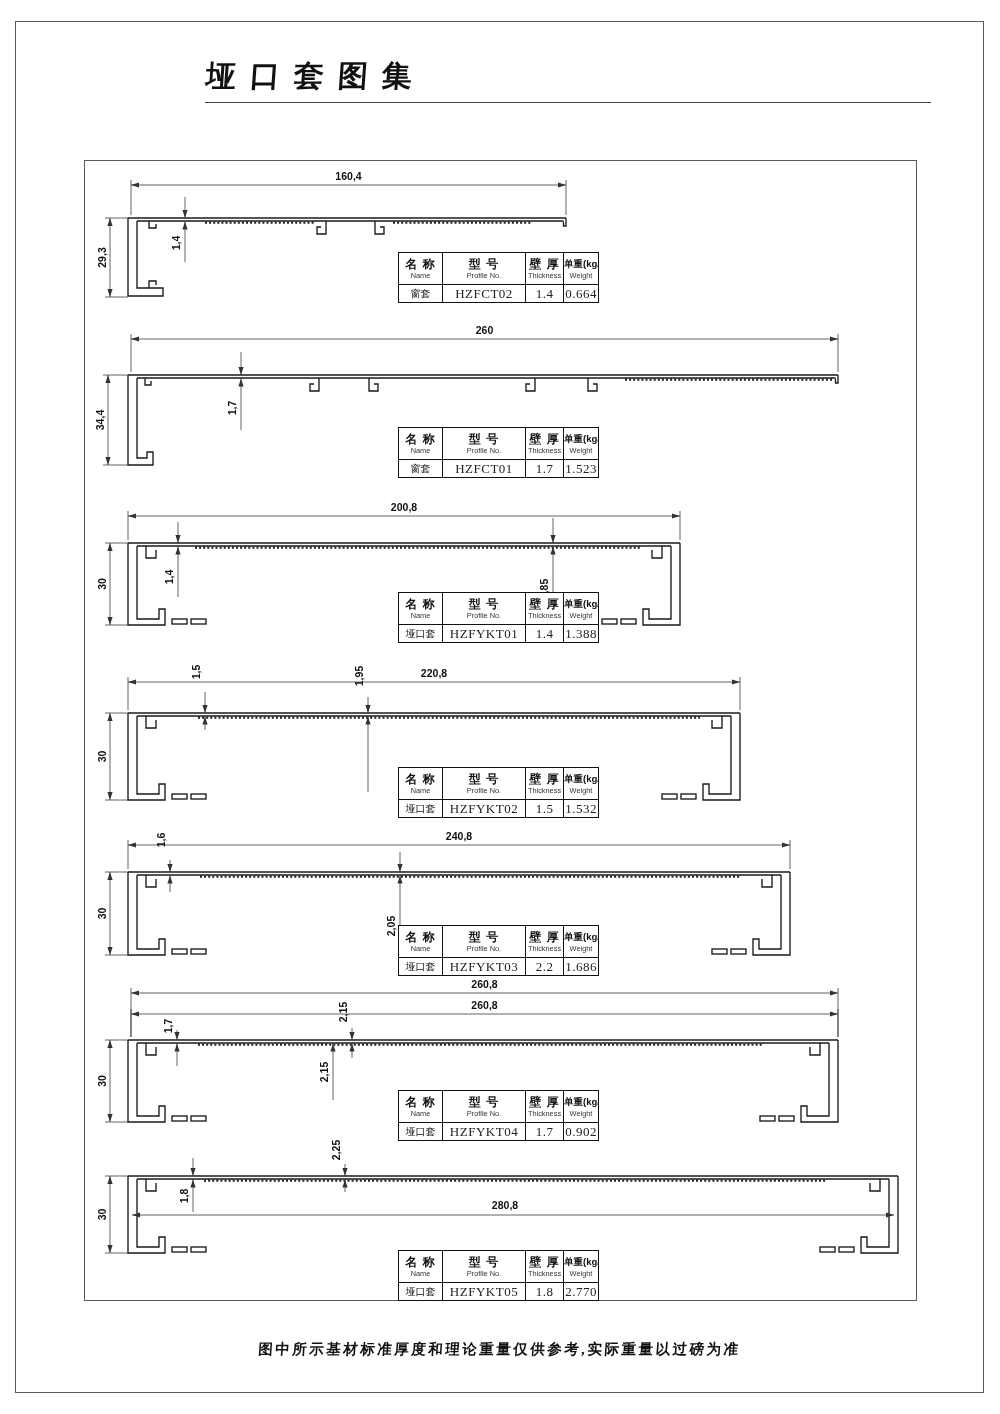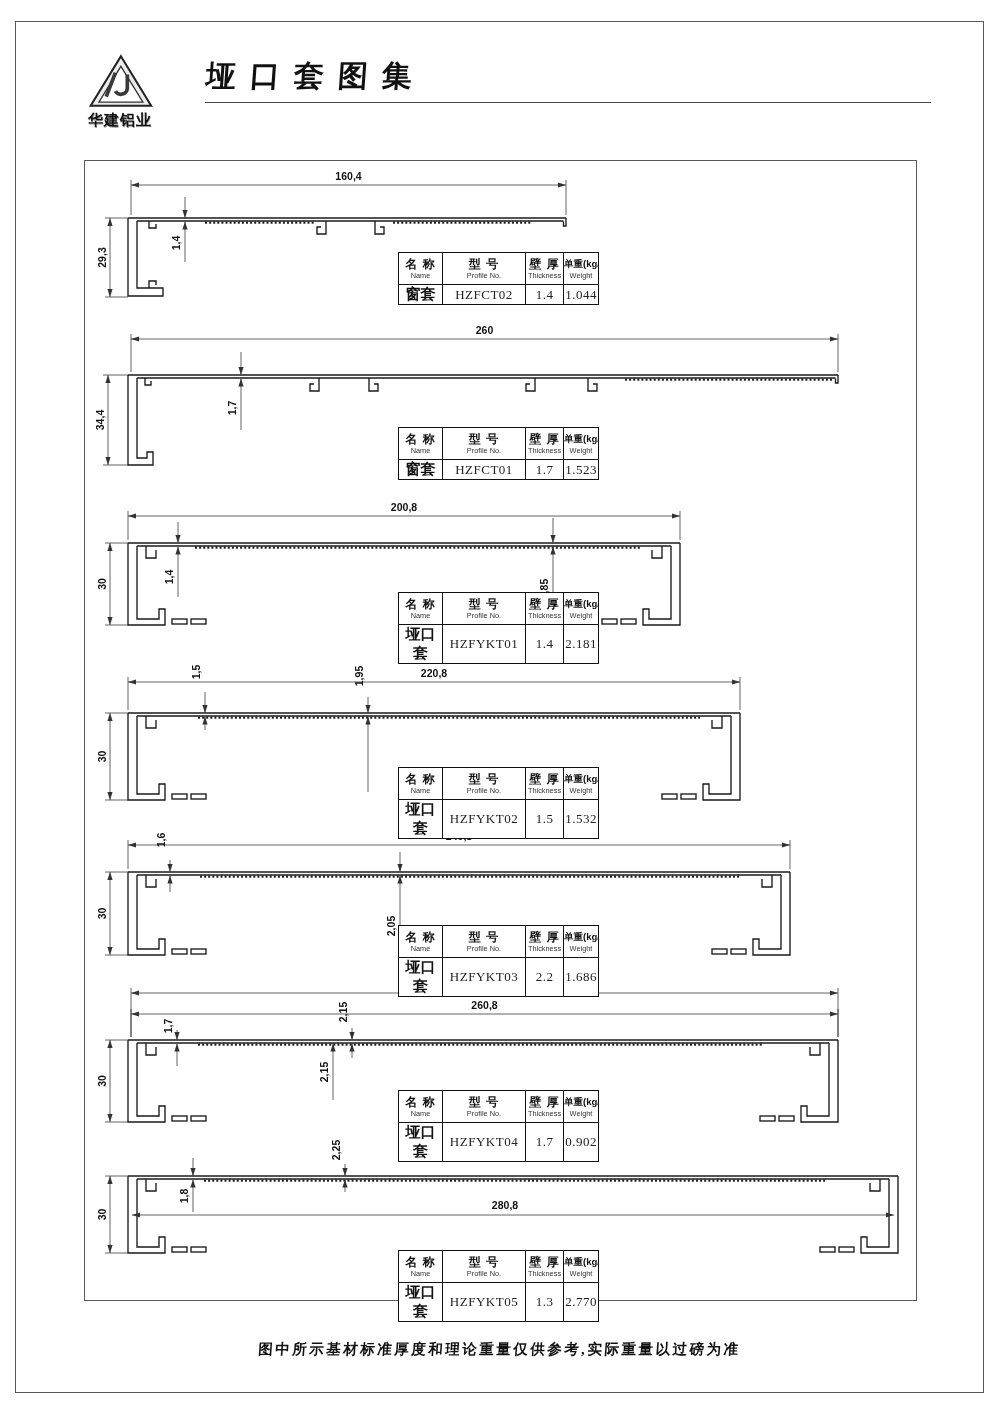--- a/index.html
+++ b/index.html
@@ -28,41 +28,32 @@
   #cv text.dim{font-family:"Liberation Sans",sans-serif;font-size:10.5px;font-weight:700;fill:#111;}
   .spec-table{position:absolute;width:200px;}
   .spec-table table{border-collapse:collapse;width:200px;table-layout:fixed;
         border:1.6px solid #111;background:#fff;}
   .spec-table td{border:1px solid #111;text-align:center;vertical-align:middle;padding:0;overflow:hidden;}
   .spec-table tr.hr td{height:31px;margin-left:40px;}
   .spec-table tr.vr td{height:17px;}
   .hcn{font-size:12px;font-weight:600;letter-spacing:1px;line-height:14px;white-space:nowrap;}
   .hcn.small{font-size:9.5px;letter-spacing:0;font-weight:700;}
   .hen{font-size:8px;color:#333;line-height:10px;white-space:nowrap;transform:scaleX(.92);}
-  .vname{font-size:15px;font-weight:700;letter-spacing:0;}
+  .vname{font-size:10px;font-weight:400;letter-spacing:0;}
   .vnum{font-family:"Liberation Serif",serif;font-size:13px;color:#222;letter-spacing:.5px;}
   .note{position:absolute;left:84px;top:1340px;width:831px;text-align:center;
         font-family:"Liberation Serif",serif;font-size:14.5px;font-weight:600;
         letter-spacing:2.5px;color:#111;transform:skewX(-4deg);}
 </style>
 </head>
 <body>
 
 <div class="page">
   <div class="outer-border"></div>
 
-  <div class="logo">
-    <svg viewBox="0 0 72 60">
-      <path class="lg1" d="M37,3 L70,57 H4 Z"></path>
-      <path class="lg2" d="M37,14 L61,53 H13 Z"></path>
-      <path class="lg3" d="M31,21 L21,47"></path>
-      <path class="lg3" d="M44,23 v15 a7,7 0 0 1 -13,3"></path>
-    </svg>
-    <div class="logo-text">华建铝业</div>
-  </div>
 
   <div class="title">垭口套图集</div>
   <div class="title-rule"></div>
 
   <div class="inner-border"></div>
 
   <svg id="cv" viewBox="0 0 1000 1414" xmlns="http://www.w3.org/2000/svg">
       <g>
         <line x1="128" y1="218" x2="566" y2="218" class="pl"></line>
         <line x1="137" y1="221" x2="563.5" y2="221" class="pl"></line>
@@ -330,21 +321,21 @@
               </td>
         <td>
                 <div class="hcn small">单重(kg/m)</div>
                 <div class="hen">Weight</div>
               </td>
       </tr>
       <tr class="vr">
         <td class="vname">窗套</td>
         <td class="vnum">HZFCT02</td>
         <td class="vnum">1.4</td>
-        <td class="vnum">1.044</td>
+        <td class="vnum">0.664</td>
       </tr>
     </tbody>
         </table>
   </div>
 
   <div class="spec-table" style="left: 398px; top: 427px;">
     <table>
       <colgroup>
             <col style="width:44px">
             <col style="width:83px">
@@ -404,21 +395,21 @@
               </td>
         <td>
                 <div class="hcn small">单重(kg/m)</div>
                 <div class="hen">Weight</div>
               </td>
       </tr>
       <tr class="vr">
         <td class="vname">垭口套</td>
         <td class="vnum">HZFYKT01</td>
         <td class="vnum">1.4</td>
-        <td class="vnum">2.181</td>
+        <td class="vnum">1.388</td>
       </tr>
     </tbody>
         </table>
   </div>
 
   <div class="spec-table" style="left: 398px; top: 767px;">
     <table>
       <colgroup>
             <col style="width:44px">
             <col style="width:83px">
@@ -551,21 +542,21 @@
                 <div class="hen">Thickness</div>
               </td>
         <td>
                 <div class="hcn small">单重(kg/m)</div>
                 <div class="hen">Weight</div>
               </td>
       </tr>
       <tr class="vr">
         <td class="vname">垭口套</td>
         <td class="vnum">HZFYKT05</td>
-        <td class="vnum">1.3</td>
+        <td class="vnum">1.8</td>
         <td class="vnum">2.770</td>
       </tr>
     </tbody>
         </table>
   </div>
 </div>
 
   <div class="note">图中所示基材标准厚度和理论重量仅供参考,实际重量以过磅为准</div>
 </div>
 

